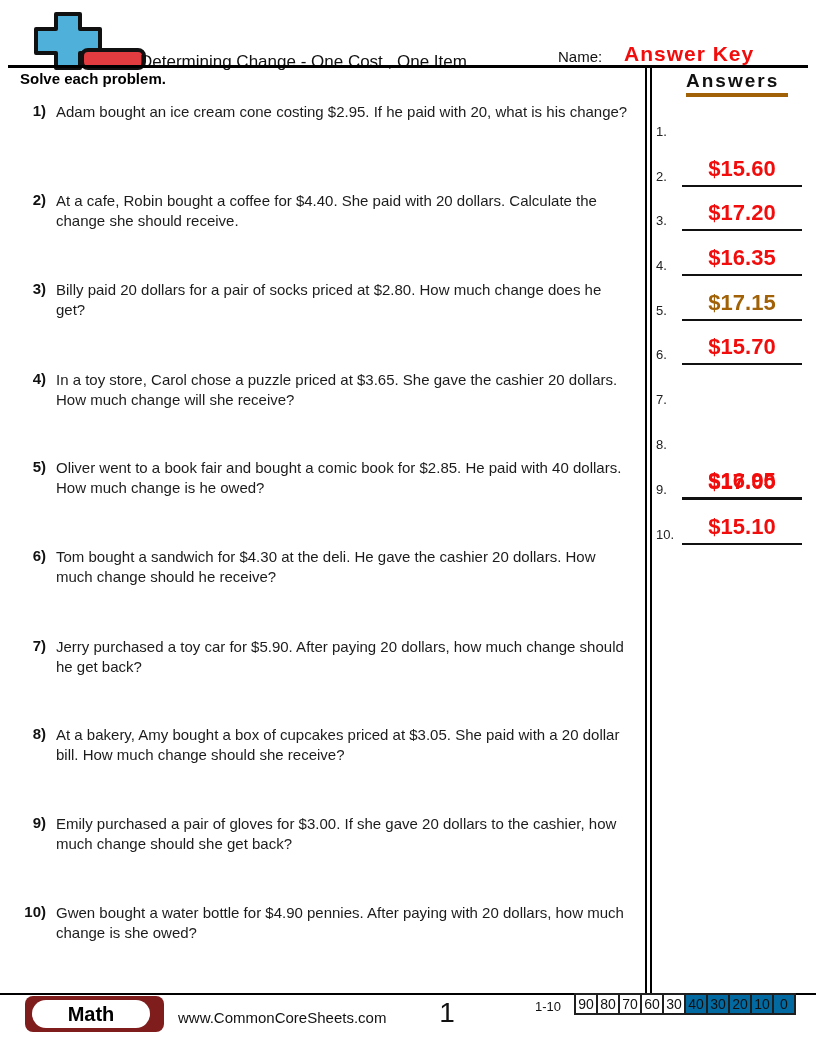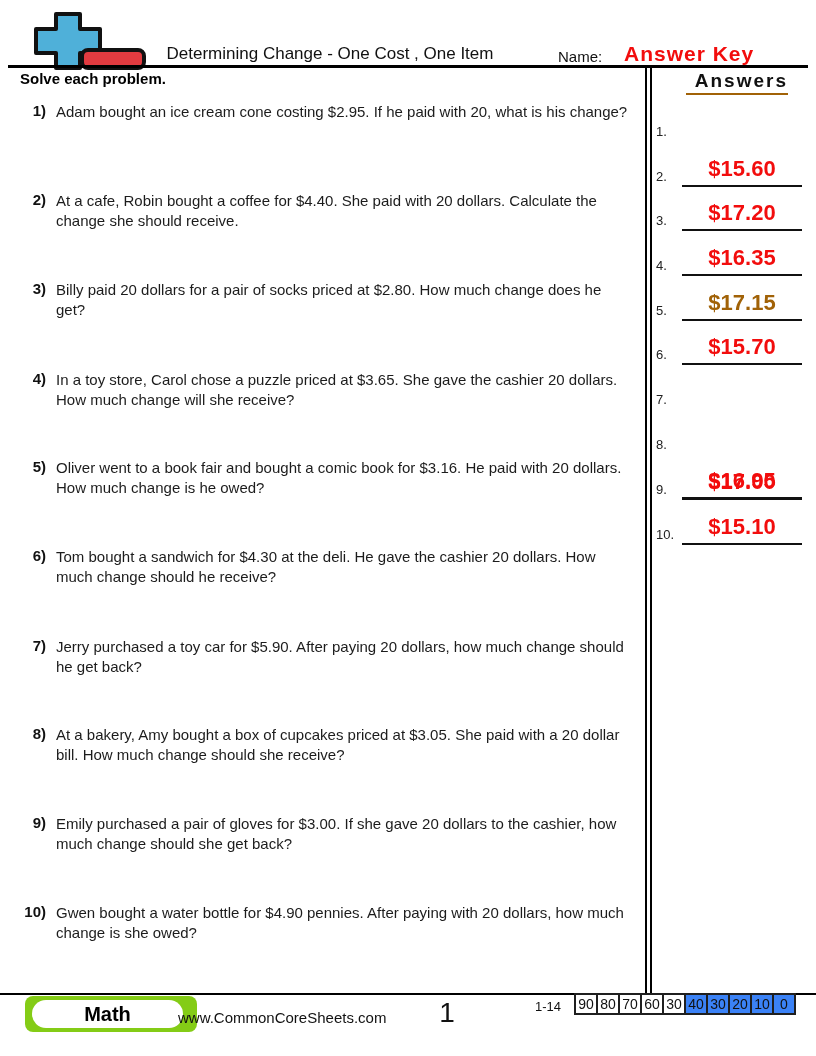--- a/index.html
+++ b/index.html
@@ -7,22 +7,22 @@
   .page {
     position:relative; width:816px; height:1056px; margin:0 auto;
     background:#ffffff; color:#1a1a1a;
     font-family:"Liberation Sans","DejaVu Sans",sans-serif;
     overflow:hidden;
   }
 
   
   .logo { position:absolute; left:34px; top:12px; }
   .title {
-    position:absolute; left:140px; top:44px; width:380px;
-    text-align:center; font-size:17px; color:#111;
+    position:absolute; left:140px; top:52px; width:380px;
+    text-align:left; font-size:17px; color:#111;
   }
   .name-label { position:absolute; left:558px; top:48px; font-size:15px; color:#111; }
   .name-value {
     position:absolute; left:624px; top:42px;
     font-size:21px; font-weight:bold; letter-spacing:1px;
   }
   .header-rule { position:absolute; left:8px; top:65px; width:800px; height:3px; background:#000; }
 
   .instructions { position:absolute; left:20px; top:70px; font-size:15px; font-weight:bold; color:#000; }
 
@@ -39,54 +39,54 @@
 
   
   .divider-vertical {
     position:absolute; left:645px; top:67px; height:926px; width:7px;
     border-left:2px solid #000; border-right:2px solid #000;
   }
 
   
   .answers-title {
     position:absolute; left:686px; top:70px; width:102px;
-    text-align:right; font-size:19px; font-weight:bold; letter-spacing:2px;
-    color:#111; border-bottom:2px solid #a16207; padding-bottom:1px;
+    text-align:left; font-size:19px; font-weight:bold; letter-spacing:2px;
+    color:#111; border-bottom:4px solid #a16207; padding-bottom:1px;
   }
   .answer-row { position:absolute; left:650px; width:156px; height:32px; }
   .anum { position:absolute; left:6px; bottom:3px; font-size:13px; color:#222; }
   .avalue {
     position:absolute; left:32px; right:4px; top:0; height:32px;
     border-bottom:2px solid #111; text-align:center;
     font-size:22px; font-weight:bold; line-height:28px;
   }
 
   
   .footer-rule { position:absolute; left:0; top:993px; width:816px; height:2px; background:#000; }
   .math-badge {
-    position:absolute; left:25px; top:996px; width:172px; height:36px;
-    background:#84cc16; border-radius:8px;
+    position:absolute; left:25px; top:996px; width:139px; height:36px;
+    background:#7f1d1d; border-radius:8px;
   }
   .math-pill {
     position:absolute; left:7px; right:14px; top:4px; bottom:4px;
     background:#fff; border-radius:16px;
     display:flex; align-items:center; justify-content:center;
     font-size:20px; font-weight:bold; color:#000;
   }
   .website { position:absolute; left:178px; top:1009px; font-size:15px; color:#111; }
   .page-number { position:absolute; left:425px; top:997px; width:44px; text-align:center; font-size:28px; color:#111; }
   .score-label { position:absolute; left:521px; top:999px; width:40px; text-align:right; font-size:13px; color:#111; }
   .score-table { position:absolute; left:566px; top:993px; display:flex;padding-left:8px; }
   .score-cell {
     width:24px; height:22px; margin-left:-2px;
     border:2px solid #1f1f1f; background:#ffffff;
     font-size:14px; line-height:19px; text-align:center; color:#111;
   }
   .score-cell:first-child { margin-left:0; }
-  .score-cell.hl { background:#3b82f6; }
+  .score-cell.hl { background:#0369a1; }
 </style>
 </head>
 <body>
 
 <div class="page">
 
   <div class="logo">
     <svg width="116" height="60" viewBox="0 0 116 60" aria-hidden="true">
       <path d="M22 2 h24 v15 h20 v24 h-20 v15 h-24 v-15 H2 V17 h20 Z" fill="#4FB0D9" stroke="#111" stroke-width="4" stroke-linejoin="round"></path>
       <rect x="48" y="38" width="62" height="18" rx="6" fill="#E23B40" stroke="#111" stroke-width="4"></rect>
@@ -110,21 +110,21 @@
   <div class="question" style="top:280px">
     <span class="qnum">3)</span>
     <p class="qtext">Billy paid 20 dollars for a pair of socks priced at $2.80. How much change does he get?</p>
   </div>
   <div class="question" style="top:370px">
     <span class="qnum">4)</span>
     <p class="qtext">In a toy store, Carol chose a puzzle priced at $3.65. She gave the cashier 20 dollars. How much change will she receive?</p>
   </div>
   <div class="question" style="top:458px">
     <span class="qnum">5)</span>
-    <p class="qtext">Oliver went to a book fair and bought a comic book for $3.16. He paid with 20 dollars. How much change is he owed?</p>
+    <p class="qtext">Oliver went to a book fair and bought a comic book for $2.85. He paid with 40 dollars. How much change is he owed?</p>
   </div>
   <div class="question" style="top:547px">
     <span class="qnum">6)</span>
     <p class="qtext">Tom bought a sandwich for $4.30 at the deli. He gave the cashier 20 dollars. How much change should he receive?</p>
   </div>
   <div class="question" style="top:637px">
     <span class="qnum">7)</span>
     <p class="qtext">Jerry purchased a toy car for $5.90. After paying 20 dollars, how much change should he get back?</p>
   </div>
   <div class="question" style="top:725px">
@@ -182,21 +182,21 @@
     <span class="anum">10.</span>
     <span class="avalue" style="color:#f20d0d;">$15.10</span>
   </div>
 
   <div class="footer-rule"></div>
   <div class="math-badge">
     <span class="math-pill">Math</span>
   </div>
   <div class="website">www.CommonCoreSheets.com</div>
   <div class="page-number">1</div>
-  <div class="score-label">1-14</div>
+  <div class="score-label">1-10</div>
   <div class="score-table">
     <div class="score-cell">90</div>
     <div class="score-cell">80</div>
     <div class="score-cell">70</div>
     <div class="score-cell">60</div>
     <div class="score-cell">30</div>
     <div class="score-cell hl">40</div>
     <div class="score-cell hl">30</div>
     <div class="score-cell hl">20</div>
     <div class="score-cell hl">10</div>

